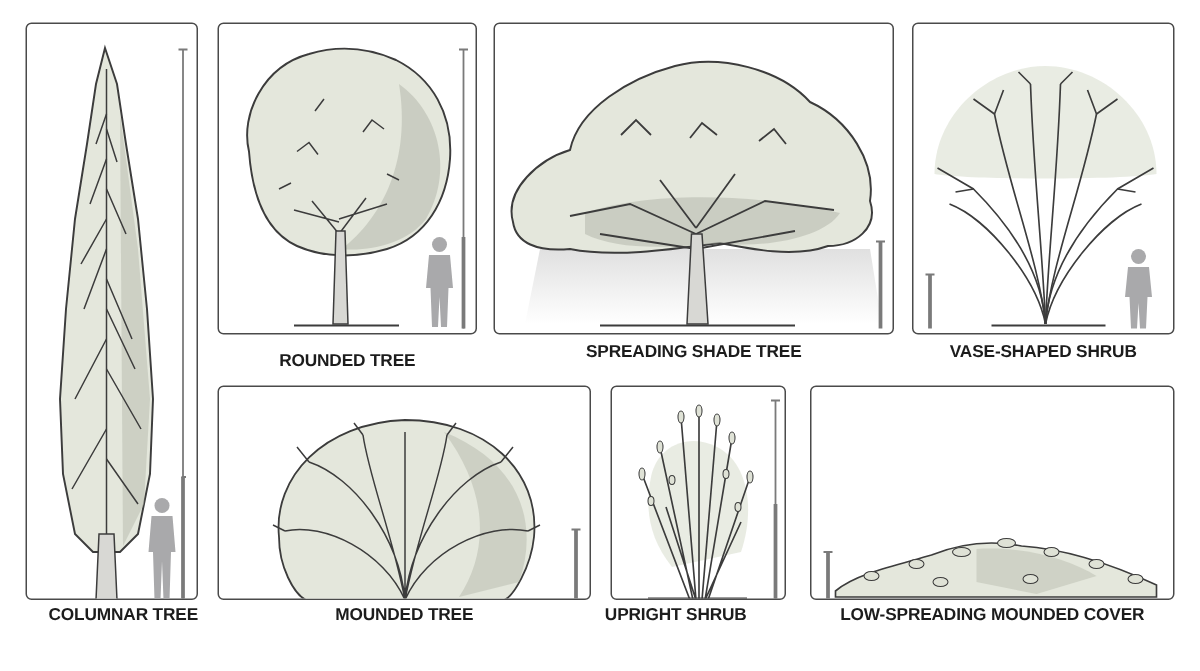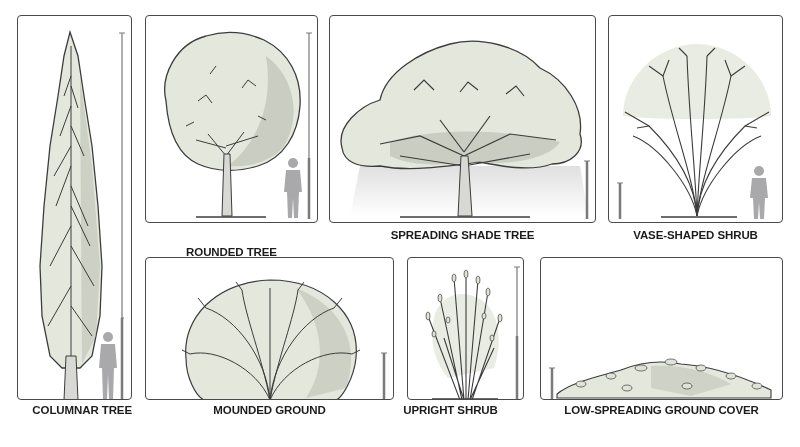--- a/index.html
+++ b/index.html
@@ -49,21 +49,21 @@
       <circle cx="147" cy="147" r="5"></circle>
       <path d="M140 154 L154 154 L156 176 L153 176 L152 202 L148 202 L147 182 L146 202 L142 202 L141 176 L138 176 Z"></path>
     </g>
     <g stroke="#7a7a7a" stroke-width="1.2">
       <line x1="163" y1="17" x2="163" y2="203"></line>
       <line x1="160" y1="17" x2="166" y2="17"></line>
       <line x1="163" y1="142" x2="163" y2="203" stroke-width="2.5"></line>
     </g>
   </svg>
 </div>
-<div class="label" style="left:145px;top:246px;width:173px;">ROUNDED TREE</div>
+<div class="label" style="left:145px;top:235px;width:173px;">ROUNDED TREE</div>
 
 <div class="panel" style="left:329px;top:15px;width:267px;height:208px;">
   <svg width="267" height="208" viewBox="0 0 267 208">
     <defs>
       <linearGradient id="shadeGrad" x1="0" y1="0" x2="0" y2="1">
         <stop offset="0" stop-color="#e0e0e0"></stop>
         <stop offset="1" stop-color="#ffffff"></stop>
       </linearGradient>
     </defs>
     <path d="M30 150 L250 150 L258 200 L20 200 Z" fill="url(#shadeGrad)"></path>
@@ -117,21 +117,21 @@
     <g stroke="#3c3c3c" stroke-width="1" fill="none">
       <path d="M124 142 C120 100 90 60 60 50 M124 142 C128 100 158 60 188 50 M124 142 C110 110 70 90 44 96 M124 142 C138 110 178 90 206 96 M124 142 L124 30 M124 142 C116 100 100 60 96 32 M124 142 C132 100 148 60 152 32"></path>
       <path d="M60 50 L52 40 M188 50 L196 40 M96 32 L90 24 M152 32 L158 24 M44 96 L36 92 M206 96 L214 92"></path>
     </g>
     <g stroke="#7a7a7a" stroke-width="1.2">
       <line x1="238" y1="95" x2="238" y2="142" stroke-width="2.5"></line>
       <line x1="235" y1="95" x2="241" y2="95"></line>
     </g>
   </svg>
 </div>
-<div class="label" style="left:145px;top:404px;width:249px;">MOUNDED GROUND</div>
+<div class="label" style="left:145px;top:404px;width:249px;">MOUNDED TREE</div>
 
 <div class="panel" style="left:407px;top:257px;width:117px;height:143px;">
   <svg width="117" height="143" viewBox="0 0 117 143">
     <path d="M26 60 C30 40 50 30 70 40 C90 50 96 80 86 110 L40 120 C24 100 22 80 26 60 Z" fill="#e4e7dc" opacity="0.8"></path>
     <g stroke="#3c3c3c" stroke-width="1.1" fill="none">
       <path d="M52 142 L20 58 M54 142 L32 40 M56 142 L46 20 M58 142 L58 16 M60 142 L70 22 M62 142 L80 34 M64 142 L92 60 M56 142 L36 80 M62 142 L86 90"></path>
     </g>
     <g fill="#dfe2d6" stroke="#3c3c3c" stroke-width="0.7">
       <ellipse cx="20" cy="58" rx="2" ry="4"></ellipse>
         <ellipse cx="32" cy="40" rx="2" ry="4"></ellipse>
@@ -169,13 +169,13 @@
       <ellipse cx="216" cy="128" rx="5" ry="3"></ellipse>
         <ellipse cx="86" cy="130" rx="5" ry="3"></ellipse>
         <ellipse cx="146" cy="128" rx="5" ry="3"></ellipse>
     </g>
     <g stroke="#7a7a7a" stroke-width="1.2">
       <line x1="11" y1="110" x2="11" y2="142" stroke-width="2.5"></line>
       <line x1="8" y1="110" x2="14" y2="110"></line>
     </g>
   </svg>
 </div>
-<div class="label" style="left:540px;top:404px;width:243px;">LOW-SPREADING GROUND COVER</div>
+<div class="label" style="left:540px;top:404px;width:243px;">LOW-SPREADING MOUNDED COVER</div>
 
 </body></html>

